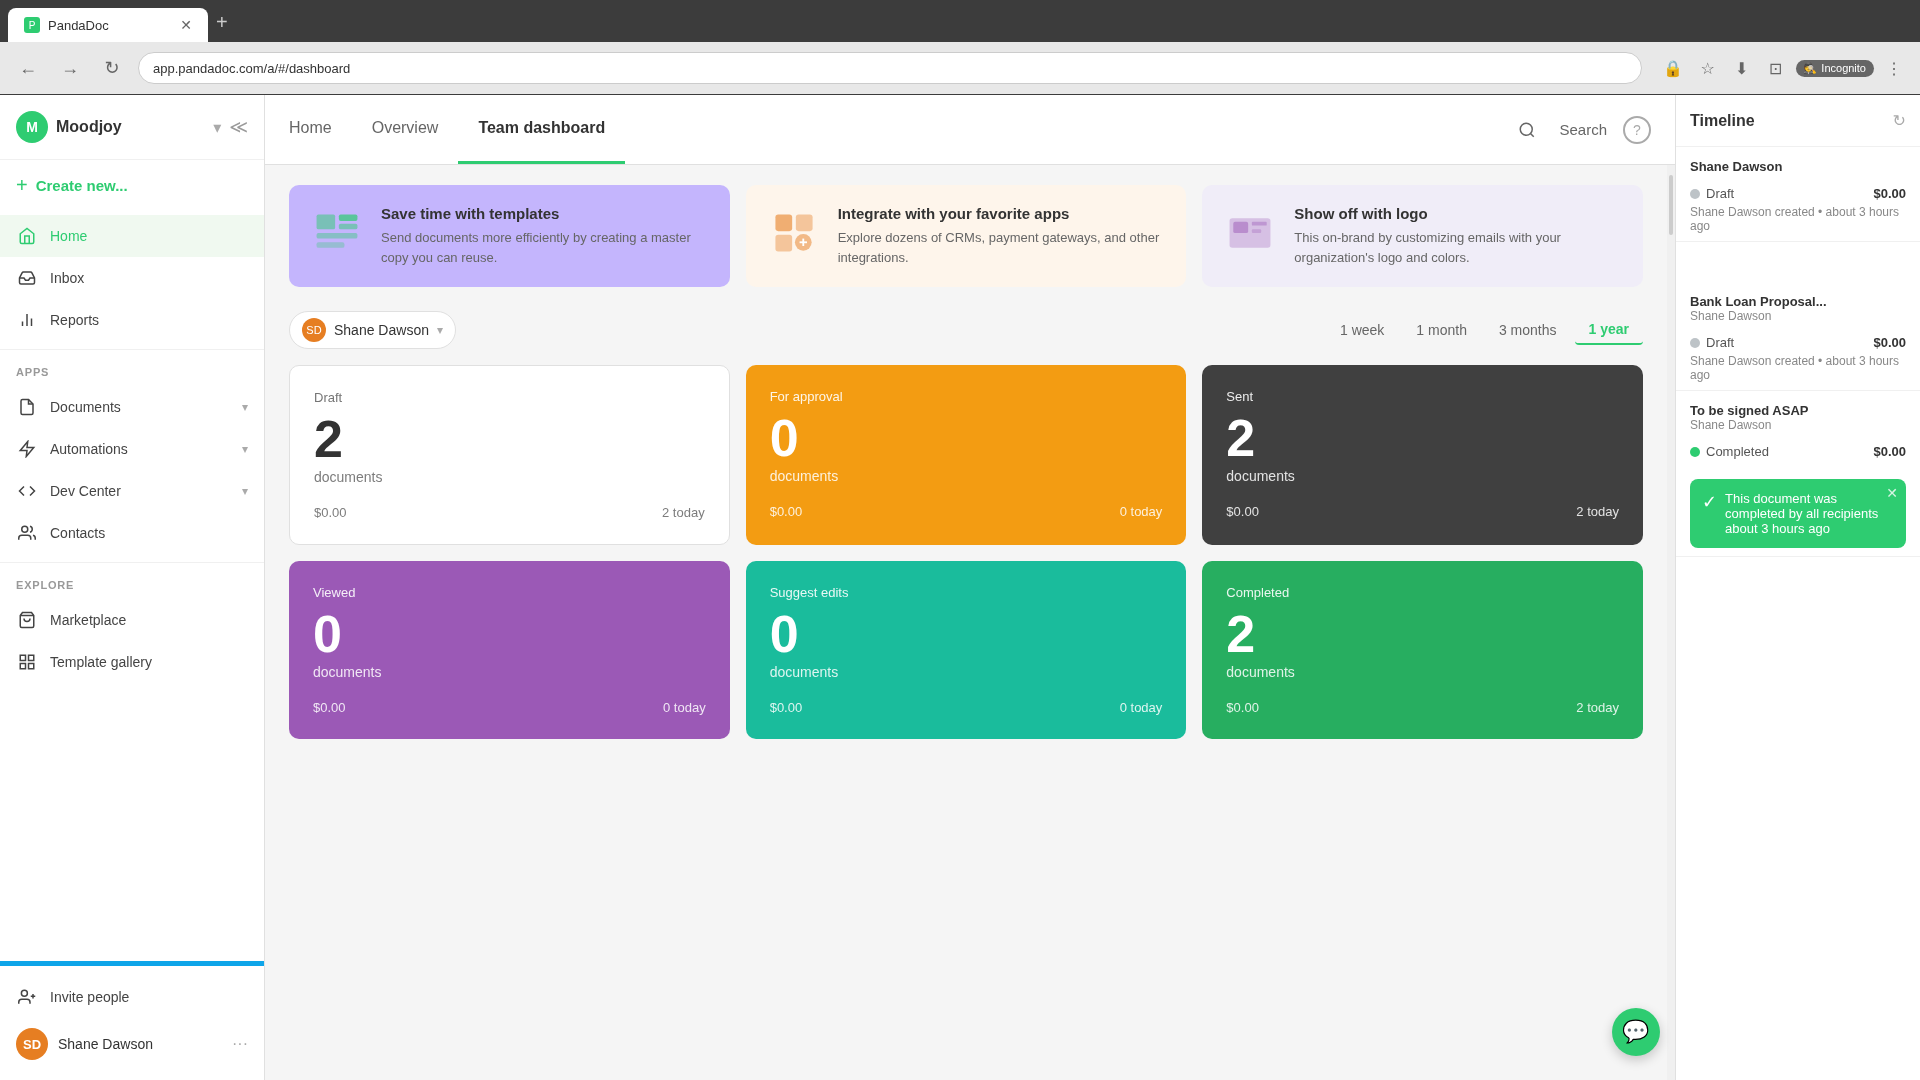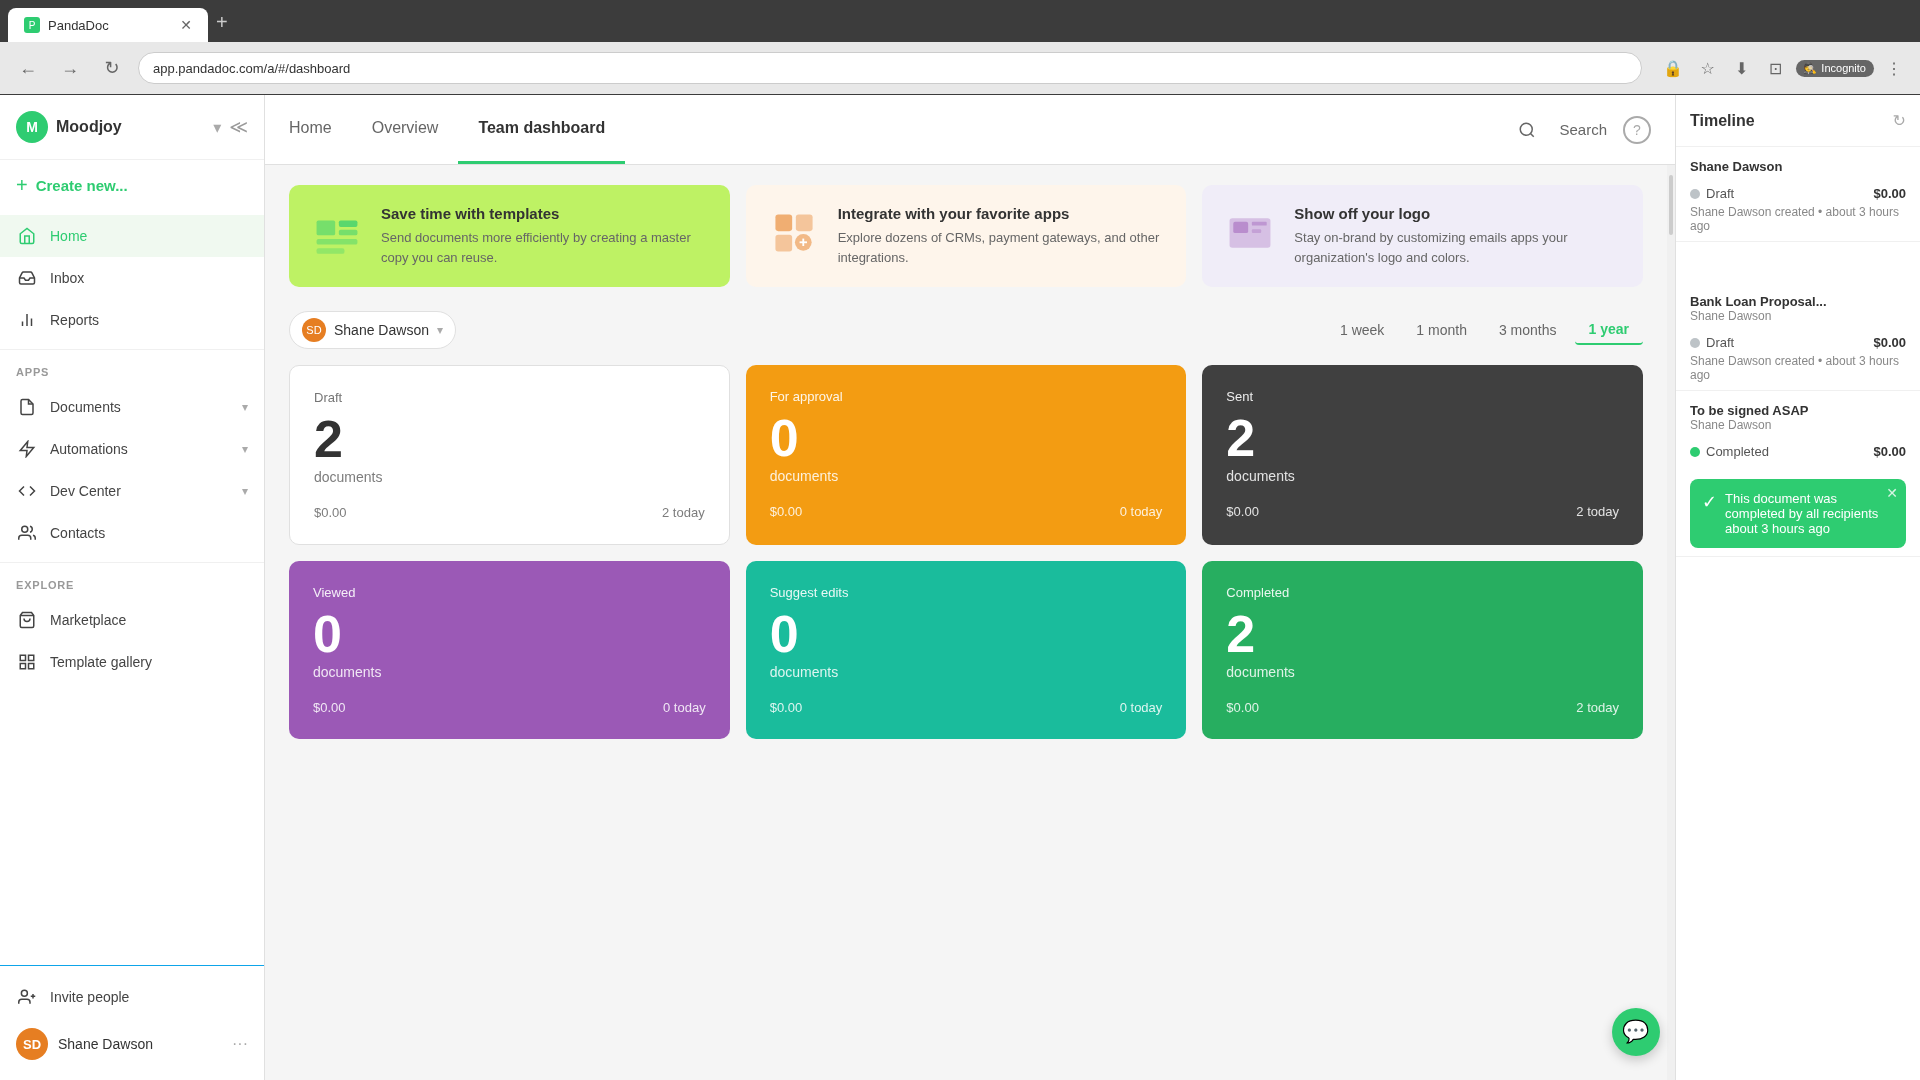--- a/index.html
+++ b/index.html
@@ -31,21 +31,21 @@
     .sidebar-collapse { color: #999; cursor: pointer; font-size: 18px; }
     .sidebar-create { display: flex; align-items: center; gap: 8px; padding: 14px 16px; color: #2ecc71; font-size: 15px; font-weight: 600; cursor: pointer; }
     .nav-section { padding: 4px 0; }
     .nav-item { display: flex; align-items: center; gap: 12px; padding: 10px 16px; cursor: pointer; color: #444; font-size: 14px; border-radius: 0; }
     .nav-item.active { background: #f0f9f0; color: #2ecc71; }
     .nav-item-icon { width: 22px; height: 22px; display: flex; align-items: center; justify-content: center; color: inherit; }
     .nav-item-label { flex: 1; }
     .nav-item-chevron { color: #aaa; font-size: 12px; }
     .sidebar-section-title { font-size: 11px; font-weight: 700; color: #999; text-transform: uppercase; padding: 12px 16px 4px; letter-spacing: 0.8px; }
     .sidebar-divider { height: 1px; background: #f0f0f0; margin: 4px 0; }
-    .sidebar-footer { margin-top: auto; border-top: 1px solid #0ea5e9; padding: 10px 0; }
+    .sidebar-footer { margin-top: auto; border-top: 5px solid #0ea5e9; padding: 10px 0; }
     .user-item { display: flex; align-items: center; gap: 10px; padding: 10px 16px; cursor: pointer; }
     .user-avatar { width: 32px; height: 32px; border-radius: 50%; background: #e67e22; display: flex; align-items: center; justify-content: center; color: white; font-size: 13px; font-weight: bold; flex-shrink: 0; }
     .user-name { font-size: 14px; color: #333; flex: 1; }
     .user-more { color: #aaa; font-size: 16px; }
     .sidebar-scroll { flex: 1; overflow-y: auto; }
 
     
     .main-content { flex: 1; display: flex; flex-direction: column; overflow: hidden; }
 
     
@@ -57,21 +57,21 @@
     .top-nav-search { display: flex; align-items: center; gap: 23px; color: #666; cursor: pointer; font-size: 15px; }
     .top-nav-help { width: 28px; height: 28px; border-radius: 50%; border: 2px solid #aaa; display: flex; align-items: center; justify-content: center; color: #aaa; font-size: 14px; cursor: pointer; margin-left: 16px; }
 
     
     .dashboard-area { display: flex; flex: 1; overflow: hidden; }
     .dashboard-main { flex: 1; overflow-y: auto; padding: 20px 24px; }
 
     
     .promo-cards { display: flex; gap: 16px; margin-bottom: 24px; }
     .promo-card { flex: 1; border-radius: 10px; padding: 20px; display: flex; align-items: flex-start; gap: 16px; }
-    .promo-card.green { background: #bef264; align-items: flex-end; }
+    .promo-card.green { background: #c4b5fd; }
     .promo-card.orange { background: #fef5eb; }
     .promo-card.purple { background: #f0edf8; }
     .promo-card-icon { width: 56px; height: 56px; flex-shrink: 0; display: flex; align-items: center; justify-content: center; }
     .promo-card-content h3 { font-size: 15px; font-weight: 700; color: #333; margin-bottom: 6px; }
     .promo-card-content p { font-size: 13px; color: #666; line-height: 1.5; }
 
     
     .filter-row { display: flex; align-items: center; gap: 20px; margin-bottom: 16px; }
     .user-selector { display: flex; align-items: center; gap: 8px; padding: 6px 12px; border: 1px solid #e0e0e0; border-radius: 20px; cursor: pointer; background: #fff; }
     .user-selector-avatar { width: 24px; height: 24px; border-radius: 50%; background: #e67e22; display: flex; align-items: center; justify-content: center; color: white; font-size: 11px; }
@@ -370,22 +370,22 @@
           <div class="promo-card purple">
             <div class="promo-card-icon">
               <svg width="52" height="52" viewBox="0 0 56 56" fill="none">
                 <rect x="6" y="12" width="44" height="32" rx="3" fill="#9b59b6" opacity="0.3"></rect>
                 <rect x="10" y="16" width="16" height="12" rx="2" fill="#9b59b6" opacity="0.5"></rect>
                 <rect x="30" y="16" width="16" height="4" rx="1" fill="#9b59b6" opacity="0.4"></rect>
                 <rect x="30" y="24" width="10" height="4" rx="1" fill="#9b59b6" opacity="0.3"></rect>
               </svg>
             </div>
             <div class="promo-card-content">
-              <h3>Show off your logo</h3>
-              <p>Stay on-brand by customizing emails apps your organization's logo and colors.</p>
+              <h3>Show off with logo</h3>
+              <p>This on-brand by customizing emails with your organization's logo and colors.</p>
             </div>
           </div>
         </div>
 
         <div class="filter-row">
           <div class="user-selector">
             <div class="user-selector-avatar">SD</div>
             <span class="user-selector-name">Shane Dawson</span>
             <span style="color:#aaa;font-size:12px;">▾</span>
           </div>

